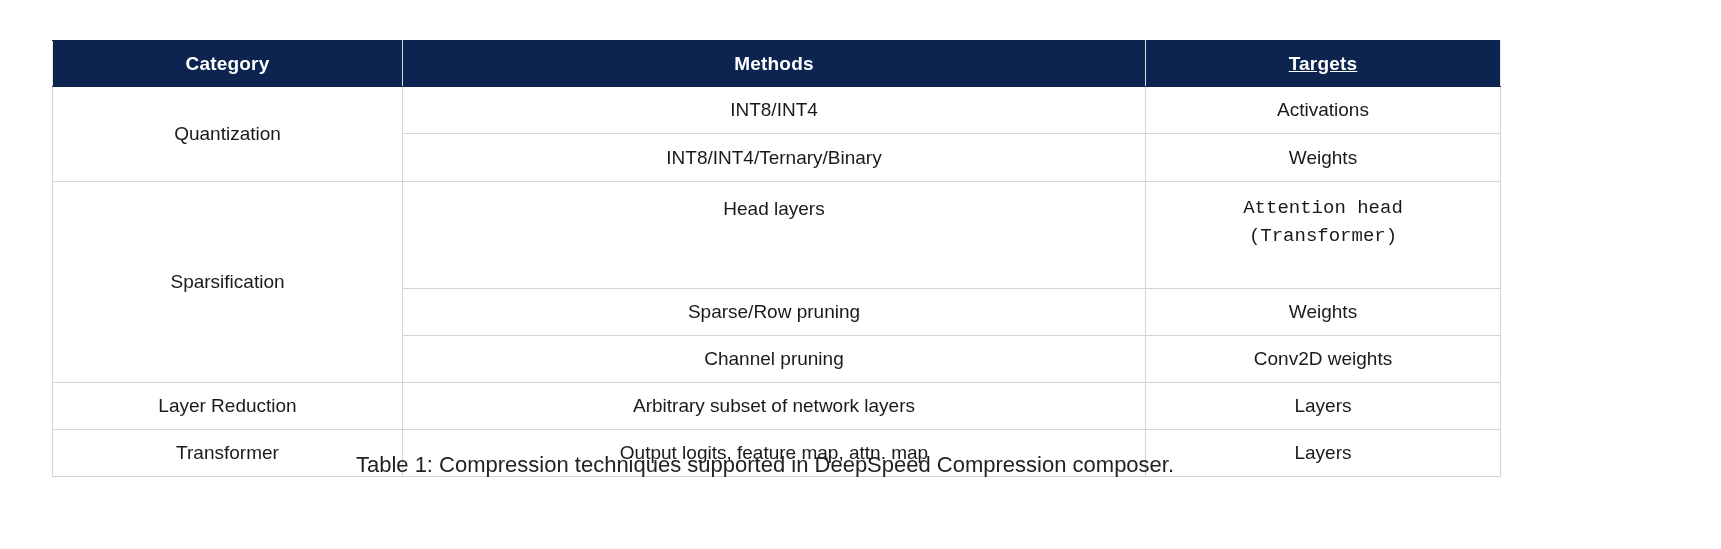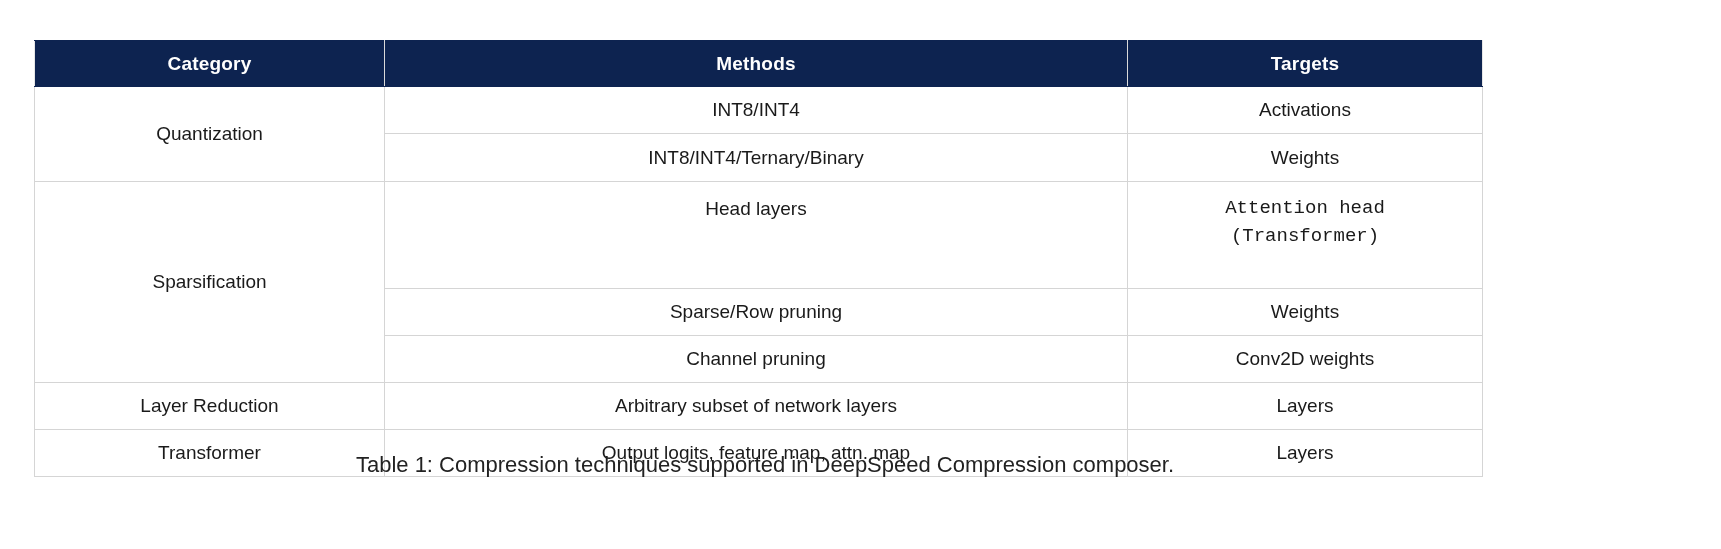--- a/index.html
+++ b/index.html
@@ -15,21 +15,21 @@
   }
 
   #figure-root {
     position: relative;
     width: 1721px;
     height: 549px;
   }
 
   #table-wrap {
     position: absolute;
-    left: 34px;
+    left: 52px;
     top: 40px;
     width: 1448px;
   }
 
   table.compression-table {
     border-collapse: collapse;
     table-layout: fixed;
     width: 1448px;
     font-family: "Liberation Sans", sans-serif;
   }
@@ -46,21 +46,21 @@
     text-align: center;
     vertical-align: middle;
     height: 45px;
     padding: 0 6px;
     border: 1px solid #0d2350;
     border-left-color: #d9d9d9;
     border-right-color: #d9d9d9;
     letter-spacing: 0.2px;
   }
   thead th.th-first { border-left-color: #e6e6e6; }
-  thead th.th-last  { border-right-color: #e6e6e6; }
+  thead th.th-last  { border-right-color: #e6e6e6; text-decoration: underline; }
 
   tbody td {
     color: #1a1a1a;
     font-size: 19px;
     font-weight: normal;
     text-align: center;
     vertical-align: middle;
     border: 1px solid #d5d5d5;
     padding: 0 12px;
     background: #ffffff;

